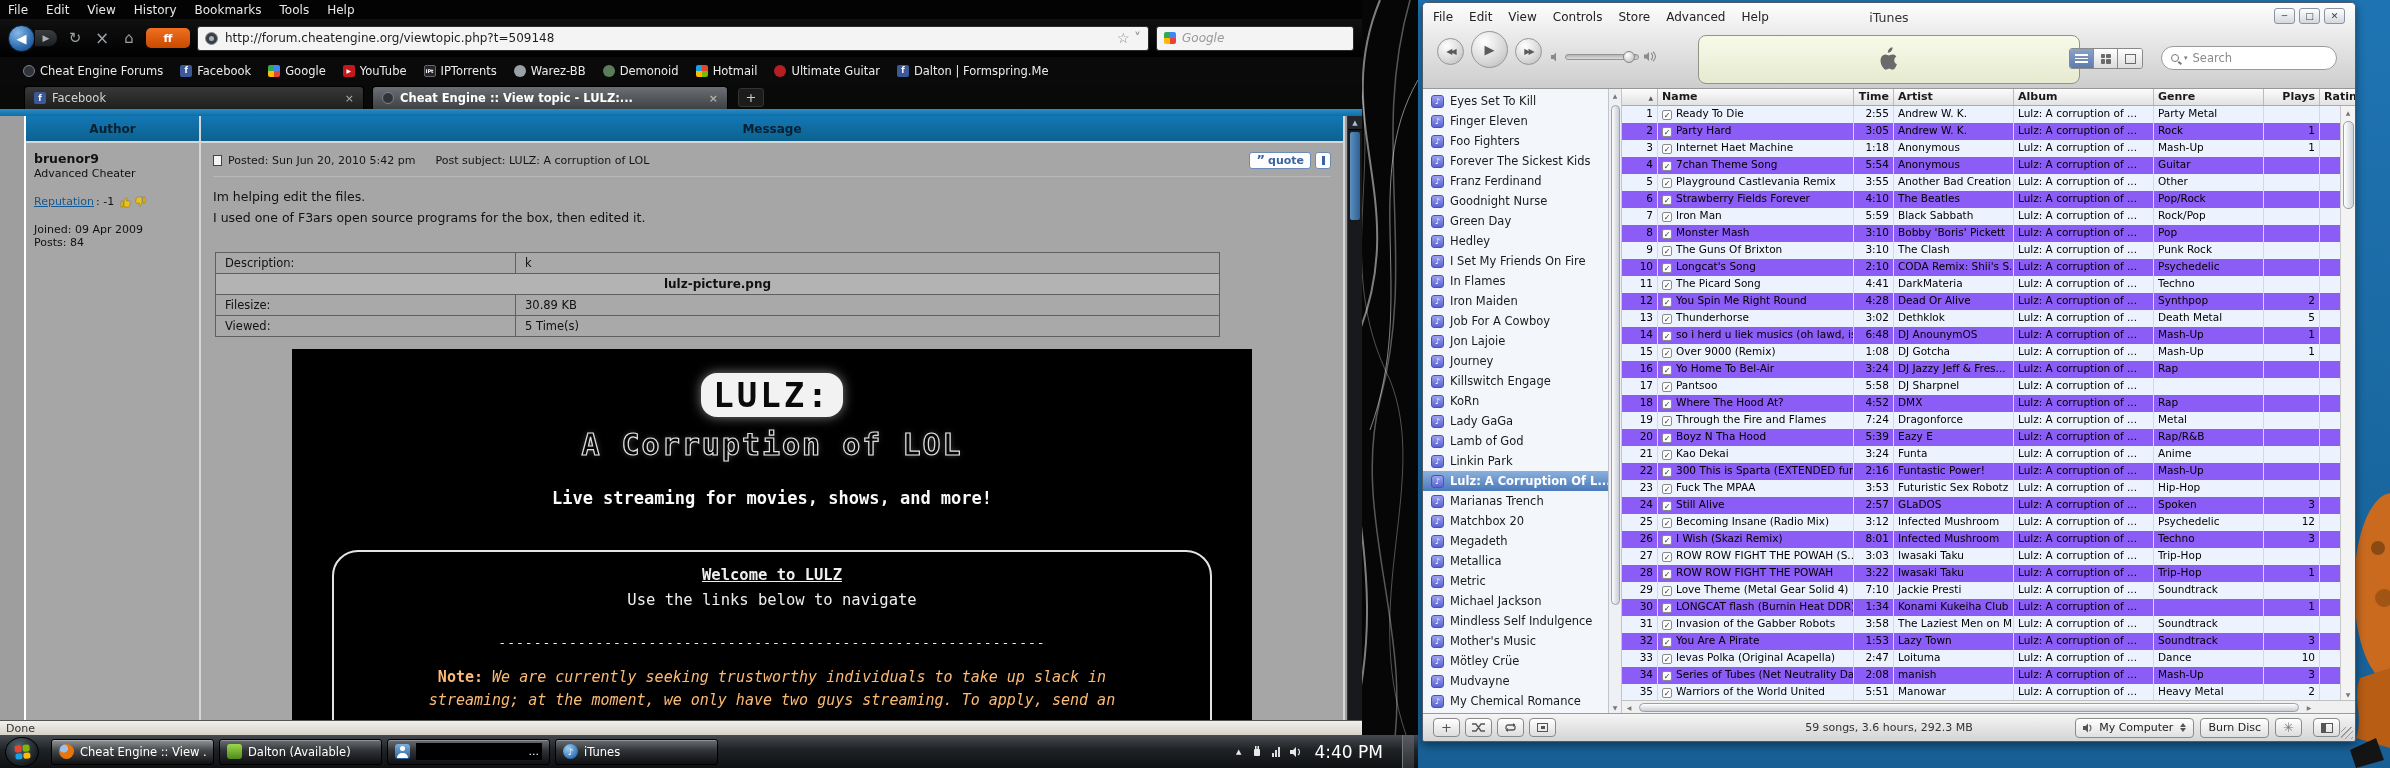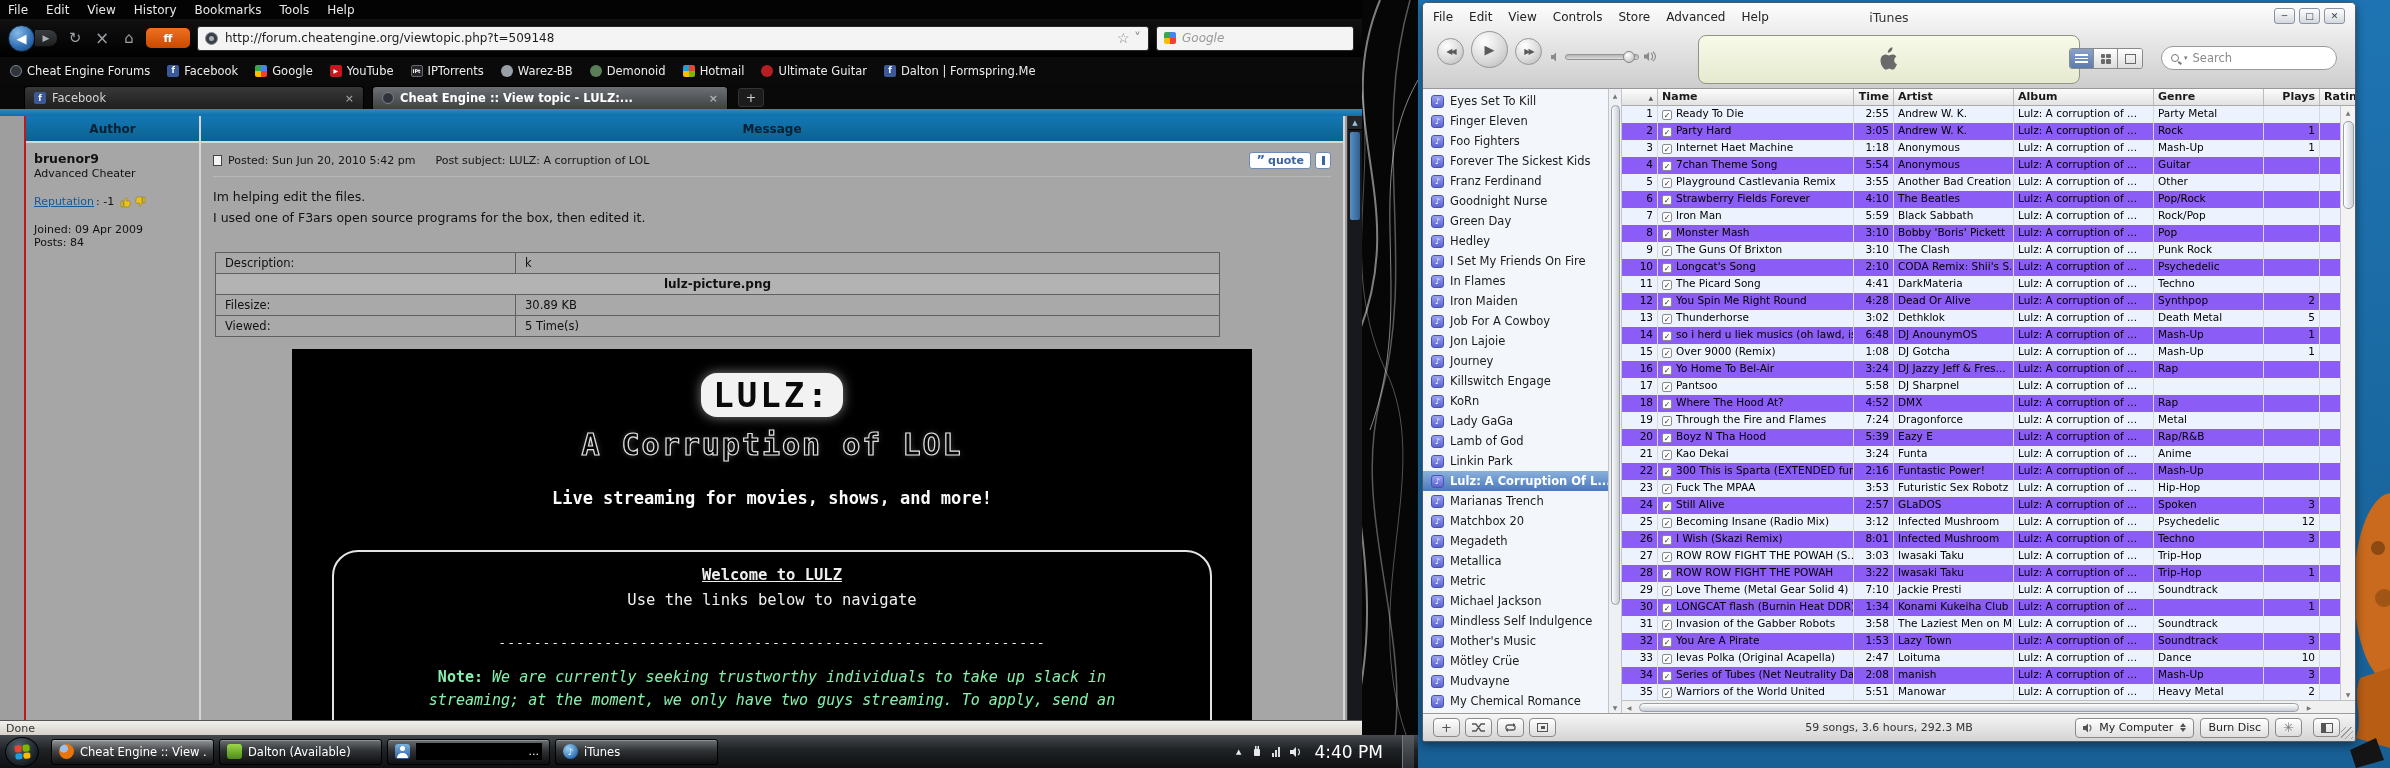--- a/index.html
+++ b/index.html
@@ -31,21 +31,21 @@
   .nav-glyph.home::before { content: "⌂"; }
   .nav-ff { width: 44px; height: 20px; background: linear-gradient(#f07020,#c84a00); border-radius: 5px; color: #fff; font-weight: bold; font-size: 11px; display: flex; align-items: center; justify-content: center; }
   .urlbar { flex: 1; height: 25px; background: #f4f4f4; border-radius: 3px; border: 1px solid #2a2a2a; display: flex; align-items: center; padding: 0 7px; gap: 7px; color: #1d1d1d; font-size: 12px; }
   .gear-dot { width: 13px; height: 13px; border-radius: 50%; background: #3a3f46; border: 1px solid #878d97; position: relative; flex: 0 0 13px; }
   .gear-dot::before { content: ""; position: absolute; left: 3px; top: 3px; width: 5px; height: 5px; border-radius: 50%; background: #a8b0ba; }
   .url-star { margin-left: auto; color: #8a8a8a; font-size: 14px; }
   .url-star::before { content: "☆ ˅"; }
   .searchbox { width: 198px; height: 25px; background: #f4f4f4; border-radius: 3px; border: 1px solid #2a2a2a; display: flex; align-items: center; gap: 6px; padding: 0 7px; font-size: 12px; }
   .g-logo { width: 12px; height: 12px; border-radius: 2px; background: conic-gradient(#4285f4 0 25%, #ea4335 0 50%, #fbbc05 0 75%, #34a853 0); flex: 0 0 12px; }
   .search-ph { color: #9a9a9a; font-style: italic; }
-  .ff-bookmarks { height: 27px; background: #0a0a0a; display: flex; align-items: center; padding-left: 10px; color: #ececec; font-size: 11.5px; overflow: hidden; }
+  .ff-bookmarks { height: 27px; background: #0a0a0a; display: flex; align-items: center; padding-left: 23px; color: #ececec; font-size: 11.5px; overflow: hidden; }
   .bm { display: flex; align-items: center; gap: 5px; margin-right: 17px; white-space: nowrap; }
   .bicon { width: 12px; height: 12px; border-radius: 2px; display: inline-flex; align-items: center; justify-content: center; font-size: 8px; font-weight: bold; color: #fff; flex: 0 0 12px; }
   .bicon.ce { background: #30343a; border-radius: 50%; border: 1px solid #7a828c; }
   .bicon.fb { background: #3b5998; } .bicon.fb::before { content: "f"; }
   .bicon.g { background: conic-gradient(#4285f4 0 25%, #ea4335 0 50%, #fbbc05 0 75%, #34a853 0); }
   .bicon.yt { background: #c4181e; } .bicon.yt::before { content: "▶"; font-size: 6px; }
   .bicon.ipt { background: #23262a; border: 1px solid #666; } .bicon.ipt::before { content: "IPt"; font-size: 5px; }
   .bicon.wz { background: #9aa0a8; border-radius: 50%; }
   .bicon.dm { background: #5a7d5a; border-radius: 50%; }
   .bicon.hm { background: conic-gradient(#e8452e 0 25%, #7db700 0 50%, #ffb900 0 75%, #1ba1e2 0); }
@@ -55,21 +55,21 @@
   .tab { height: 23px; display: flex; align-items: center; gap: 6px; padding: 0 9px; font-size: 11.5px; color: #d4d4d4; background: linear-gradient(#383838,#1f1f1f); border: 1px solid #000; border-bottom: none; border-radius: 4px 4px 0 0; width: 340px; white-space: nowrap; overflow: hidden; }
   .tab.active { background: linear-gradient(#6c6f73,#3e4144); color: #fff; width: 356px; margin-left: 8px; font-weight: bold; }
   .tab-close { margin-left: auto; color: #b0b0b0; font-size: 11px; }
   .tab-close::before { content: "×"; }
   .tab-new { width: 26px; height: 19px; margin-left: 10px; margin-bottom: 2px; color: #ccc; background: #1c1c1c; border: 1px solid #333; border-radius: 3px; display: flex; align-items: center; justify-content: center; font-size: 13px; }
   .ff-blue { height: 7px; background: linear-gradient(#2a8cc4,#0f6ea9); }
   .ff-content { flex: 1; position: relative; background: #9e9e9e; overflow: hidden; color: #111; }
   .ff-status { height: 15px; background: linear-gradient(#f2f0ec,#d6d2ca); color: #333; font-size: 11px; display: flex; align-items: center; padding-left: 6px; border-top: 1px solid #555; }
 
   
-  .forum-table { position: absolute; left: 24px; top: 0; right: 17px; bottom: 0; display: flex; flex-direction: column; border-left: 2px solid #b91c1c; border-right: 2px solid #d6d6d6; background: #a6a6a6; }
+  .forum-table { position: absolute; left: 24px; top: 0; right: 17px; bottom: 0; display: flex; flex-direction: column; border-left: 2px solid #ffffff; border-right: 2px solid #d6d6d6; background: #a6a6a6; }
   .f-head { display: flex; height: 27px; background: linear-gradient(#1377b4,#0c628f); border-bottom: 2px solid #d6d6d6; font-weight: bold; font-size: 12px; color: #0a1f30; }
   .f-head .hc1 { width: 175px; border-right: 2px solid #d6d6d6; display: flex; align-items: center; justify-content: center; }
   .f-head .hc2 { flex: 1; display: flex; align-items: center; justify-content: center; }
   .f-body { flex: 1; display: flex; min-height: 0; }
   .author-cell { width: 175px; border-right: 2px solid #d6d6d6; padding: 8px 8px; font-size: 11px; }
   .a-name { font-weight: bold; font-size: 12.5px; }
   .a-rank { margin-top: 1px; }
   .a-rep { margin-top: 15px; display: flex; align-items: center; gap: 2px; }
   .a-rep .replink { color: #155a94; text-decoration: underline; }
   .a-joined { margin-top: 15px; }
@@ -88,21 +88,21 @@
   .attach td.hd { font-weight: bold; text-align: center; font-size: 12px; background: #b3b3b3; }
   .attach td.lbl { width: 300px; }
   .lulz { width: 960px; height: 520px; background: #000; margin: 12px auto 0; font-family: "DejaVu Sans Mono", monospace; color: #eee; text-align: center; overflow: hidden; }
   .lz-logo { display: inline-block; margin-top: 24px; background: #f2f2f2; border-radius: 16px; padding: 2px 12px; color: #0a0a0a; font-size: 34px; font-weight: bold; letter-spacing: 3px; box-shadow: 0 0 12px rgba(255,255,255,.5); }
   .lz-sub { margin-top: 10px; font-size: 30px; letter-spacing: 2px; color: #050505; font-weight: bold; -webkit-text-stroke: 1.2px #e0e0e0; text-shadow: 0 0 6px rgba(255,255,255,.25); }
   .lz-tag { margin-top: 26px; font-size: 17px; font-weight: bold; color: #fafafa; }
   .lz-box { margin: 42px auto 0; width: 880px; border: 2px solid #e4e4e4; border-radius: 26px; padding: 14px 10px 40px; }
   .lz-welcome { font-size: 15.5px; font-weight: bold; text-decoration: underline; }
   .lz-nav { margin-top: 7px; font-size: 15.5px; }
   .lz-dash { margin-top: 26px; font-size: 13px; letter-spacing: 1px; color: #f0f0f0; white-space: nowrap; }
-  .lz-note { margin-top: 16px; font-size: 15px; font-style: italic; line-height: 1.5; color: #86efac; }
+  .lz-note { margin-top: 16px; font-size: 15px; font-style: italic; line-height: 1.5; color: #fdba74; }
   .lz-note b { font-style: normal; }
   .page-scroll { position: absolute; right: 0; top: 0; bottom: 0; width: 15px; background: #17191c; border-left: 1px solid #333; }
   .page-scroll .up { height: 14px; color: #9ec2de; font-size: 7px; display: flex; align-items: center; justify-content: center; background: #22262b; border-bottom: 1px solid #000; }
   .page-scroll .up::before { content: "▲"; }
   .page-scroll .thumb { margin: 2px; height: 88px; background: linear-gradient(90deg,#5a90c0,#2f5f90); border-radius: 2px; }
 
   
   #taskbar { position: absolute; left: 0; top: 735px; width: 1418px; height: 33px; background: linear-gradient(#454a4f,#1f2225 45%,#0e1012); display: flex; align-items: center; padding-left: 5px; }
   .orb { width: 34px; height: 30px; border-radius: 50%; background: radial-gradient(circle at 40% 28%, #51606b, #161c21 72%); border: 1px solid #000; display: flex; align-items: center; justify-content: center; margin-right: 12px; }
   .win-flag { width: 15px; height: 14px; display: grid; grid-template-columns: 1fr 1fr; grid-template-rows: 1fr 1fr; gap: 1px; transform: rotate(-6deg); }

